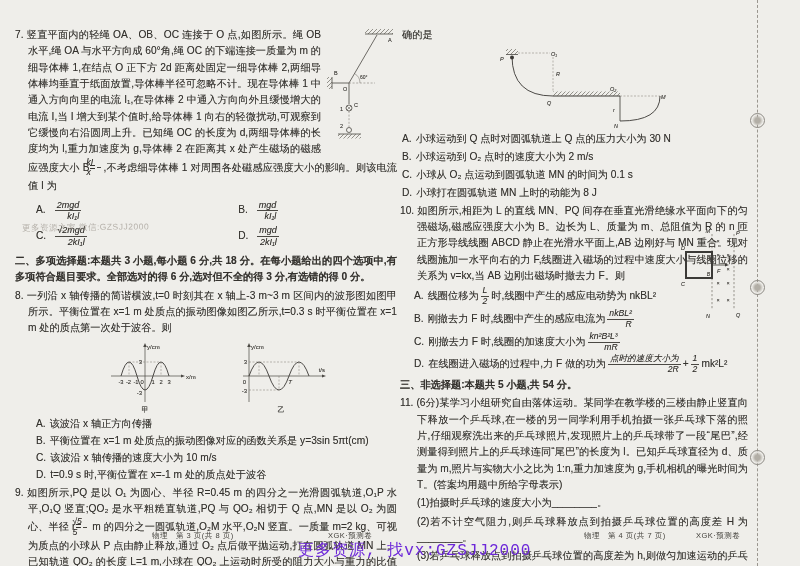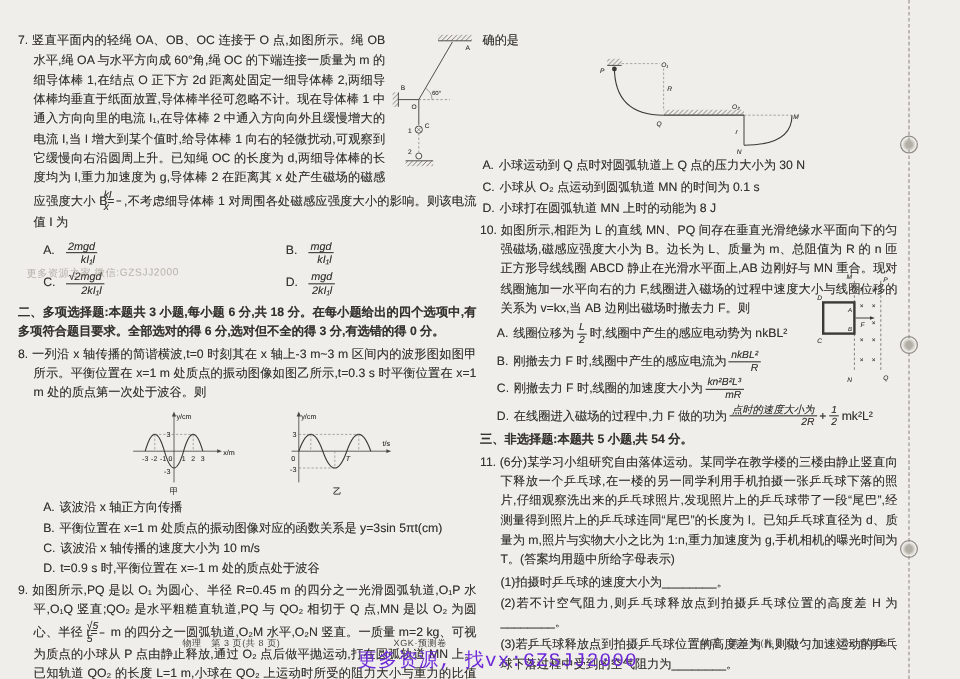--- a/index.html
+++ b/index.html
@@ -229,20 +229,21 @@
       <text x="110" y="46" font-size="5.5" font-style="italic">O₂</text>
       <line x1="120" y1="51" x2="160" y2="51" stroke="#7a766e" stroke-width=".5" stroke-dasharray="2 1.5"></line>
       <text x="161" y="54" font-size="5.5" font-style="italic">M</text>
       <line x1="120" y1="51" x2="120" y2="76" stroke="#3a3834" stroke-width=".8"></line>
       <text x="113" y="67" font-size="5.5" font-style="italic">r</text>
       <text x="114" y="83" font-size="5.5" font-style="italic">N</text>
       <path d="M160,51 Q160,76 120,76" stroke="#3a3834" stroke-width=".9" fill="none"></path>
     </svg>
 
     <div class="opt"><span class="optlabel">A.</span><span>小球运动到 Q 点时对圆弧轨道上 Q 点的压力大小为 30 N</span></div>
+    <div class="opt"><span class="optlabel">B.</span><span>小球运动到 O₂ 点时的速度大小为 2 m/s</span></div>
     <div class="opt"><span class="optlabel">C.</span><span>小球从 O₂ 点运动到圆弧轨道 MN 的时间为 0.1 s</span></div>
     <div class="opt"><span class="optlabel">D.</span><span>小球打在圆弧轨道 MN 上时的动能为 8 J</span></div>
 
     <div class="q" style="padding-left:17px;text-indent:-17px;">
       <span class="qnum">10.</span><span>如图所示,相距为 L 的直线 MN、PQ 间存在垂直光滑绝缘水平面向下的匀强磁场,磁感应强度大小为 B。边长为 L、质量为 m、总阻值为 R 的 n 匝正方形导线线圈 ABCD 静止在光滑水平面上,AB 边刚好与 MN 重合。现对线圈施加一水平向右的力 F,线圈进入磁场的过程中速度大小与线圈位移的关系为 v=kx,当 AB 边刚出磁场时撤去力 F。则</span>
     </div>
 
     <svg id="fig10" width="64" height="94" viewBox="0 0 64 94">
       <line x1="32" y1="8" x2="32" y2="84" stroke="#5a574f" stroke-width=".6" stroke-dasharray="2.2 1.8"></line>
       <line x1="54" y1="8" x2="54" y2="84" stroke="#5a574f" stroke-width=".6" stroke-dasharray="2.2 1.8"></line>
@@ -306,21 +307,21 @@
     <div class="q" style="padding-left:17px;text-indent:-17px;">
       <span class="qnum">11.</span><span>(6分)</span><span>某学习小组研究自由落体运动。某同学在教学楼的三楼由静止竖直向下释放一个乒乓球,在一楼的另一同学利用手机拍摄一张乒乓球下落的照片,仔细观察洗出来的乒乓球照片,发现照片上的乒乓球带了一段“尾巴”,经测量得到照片上的乒乓球连同“尾巴”的长度为 l。已知乒乓球直径为 d、质量为 m,照片与实物大小之比为 1:n,重力加速度为 g,手机相机的曝光时间为 T。(答案均用题中所给字母表示)</span>
     </div>
     <div class="q noindent" style="padding-left:17px;">(1)拍摄时乒乓球的速度大小为________。</div>
     <div class="q noindent" style="padding-left:17px;">(2)若不计空气阻力,则乒乓球释放点到拍摄乒乓球位置的高度差 H 为________。</div>
     <div class="q noindent" style="padding-left:17px;">(3)若乒乓球释放点到拍摄乒乓球位置的高度差为 h,则做匀加速运动的乒乓球下落过程中受到的空气阻力为________。</div>
   </div>
 
   <div id="footer-left-page" class="footer">物理　第 3 页(共 8 页)</div>
   <div id="footer-left-vol" class="footer">XGK·预测卷</div>
-  <div id="footer-right-page" class="footer">物理　第 9 页(共 8 页)</div>
+  <div id="footer-right-page" class="footer">物理　第 4 页(共 7 页)</div>
   <div id="footer-right-vol" class="footer">XGK·预测卷</div>
 
   <div id="wm-faint">更多资源之家,微信:GZSJJ2000</div>
   <div id="wm-bottom">更多资源, 找vx:GZSJJ2000</div>
 
   <div id="binding-line"></div>
   <div id="bindmark-1" class="bindmark"></div>
   <div id="bindmark-2" class="bindmark"></div>
   <div id="bindmark-3" class="bindmark"></div>
 </div>

